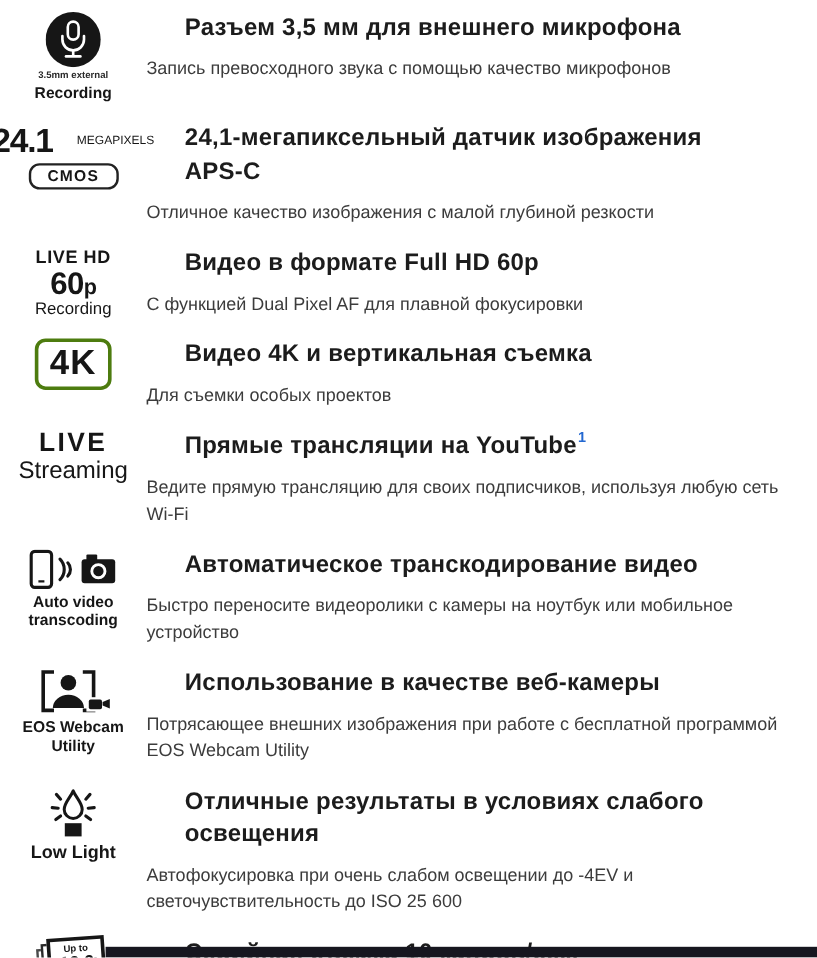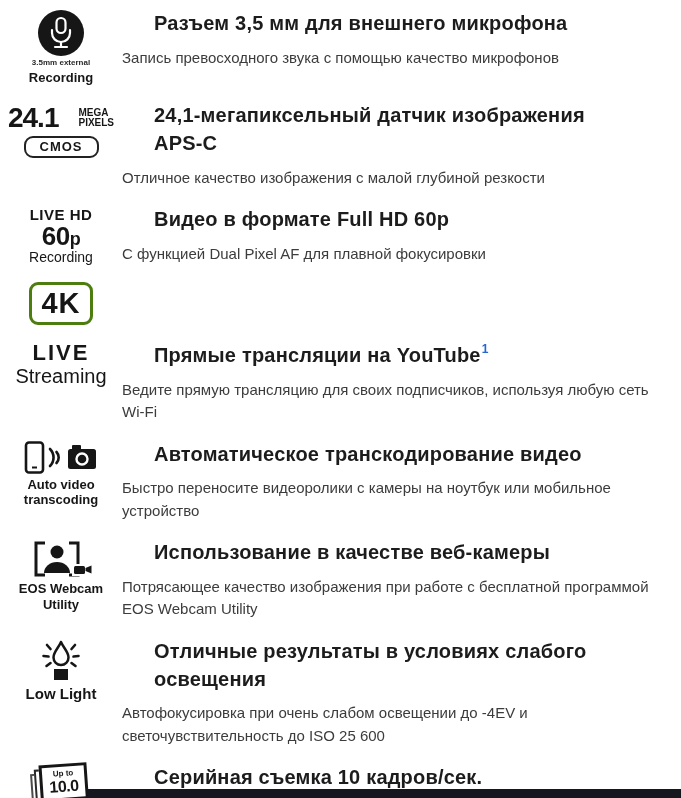--- a/index.html
+++ b/index.html
@@ -31,21 +31,21 @@
   p.feature-desc {
     font-size: 15px; color: #3c3c3c; line-height: 1.5; max-width: 545px;
   }
 
   .icon-caption { font-size: 13px; font-weight: 700; line-height: 1.2; color: #161616; margin-top: 2px; }
   .icon-caption-small { font-size: 8px; font-weight: 600; color: #2a2a2a; margin-top: 3px; line-height: 1.1; }
 
   
   .mp-top { display: flex; align-items: center; gap: 20px; }
   .mp-num { font-size: 28px; font-weight: 800; letter-spacing: -1px; color: #161616; }
-  .mp-units { display: flex; flex-direction: column; align-items: flex-start; font-size: 10px; font-weight: 700; line-height: 1.05; color: #161616; }
+  .mp-units { display: flex; align-items: flex-start; font-size: 10px; font-weight: 400; line-height: 1.05; color: #161616; }
   .cmos-badge {
     margin-top: 2px; border: 2px solid #222; border-radius: 9px;
     font-size: 13px; font-weight: 700; letter-spacing: 1px;
     padding: 0 14px; line-height: 18px; color: #161616;
   }
 
   
   .fhd-line1 { font-size: 15px; font-weight: 600; letter-spacing: 0.5px; }
   .fhd-num { font-size: 26px; font-weight: 800; line-height: 1.0; letter-spacing: -0.5px; }
   .fhd-p { font-size: 18px; font-weight: 600; }
@@ -125,20 +125,24 @@
     </div>
     <div class="text-col">
       <h3 class="feature-title"><span>Видео в формате Full HD 60p</span></h3>
       <p class="feature-desc">С функцией Dual Pixel AF для плавной фокусировки</p>
     </div>
   </section>
 
   <section class="feature-row">
     <div class="icon-col">
       <div class="fourk-badge">4K</div>
+    </div>
+    <div class="text-col">
+      <h3 class="feature-title"><span>Видео 4K и вертикальная съемка</span></h3>
+      <p class="feature-desc">Для съемки особых проектов</p>
     </div>
   </section>
 
   <section class="feature-row">
     <div class="icon-col">
       <div class="live-line1">LIVE</div>
       <div class="live-line2">Streaming</div>
     </div>
     <div class="text-col">
       <h3 class="feature-title"><span>Прямые трансляции на YouTube</span><sup style="color: rgb(35, 104, 209);">1</sup></h3>
@@ -181,21 +185,21 @@
           <path d="M55.5 29 l6 -2.5 v8 l-6 -2.5 z" fill="#161616"></path>
         </g>
       </svg>
       <div class="icon-caption">
         <div>EOS Webcam</div>
         <div>Utility</div>
       </div>
     </div>
     <div class="text-col">
       <h3 class="feature-title"><span>Использование в качестве веб-камеры</span></h3>
-      <p class="feature-desc">Потрясающее качество изображения при работе с бесплатной программой EOS Webcam Utility</p>
+      <p class="feature-desc">Потрясающее внешних изображения при работе с бесплатной программой EOS Webcam Utility</p>
     </div>
   </section>
 
   <section class="feature-row">
     <div class="icon-col">
       <svg width="46" height="45" viewBox="0 0 46 45">
         <path d="M23 4 C20.5 10 15.5 14 15.5 19.5 a7.5 7.5 0 0 0 15 0 C30.5 14 25.5 10 23 4 z" fill="none" stroke="#161616" stroke-width="2.5" stroke-linejoin="round"></path>
         <rect x="16" y="31" width="14" height="11" fill="#161616"></rect>
         <line x1="9" y1="7" x2="12.5" y2="11" stroke="#161616" stroke-width="2.6" stroke-linecap="round"></line>
         <line x1="5.5" y1="18" x2="10.5" y2="18.5" stroke="#161616" stroke-width="2.6" stroke-linecap="round"></line>

